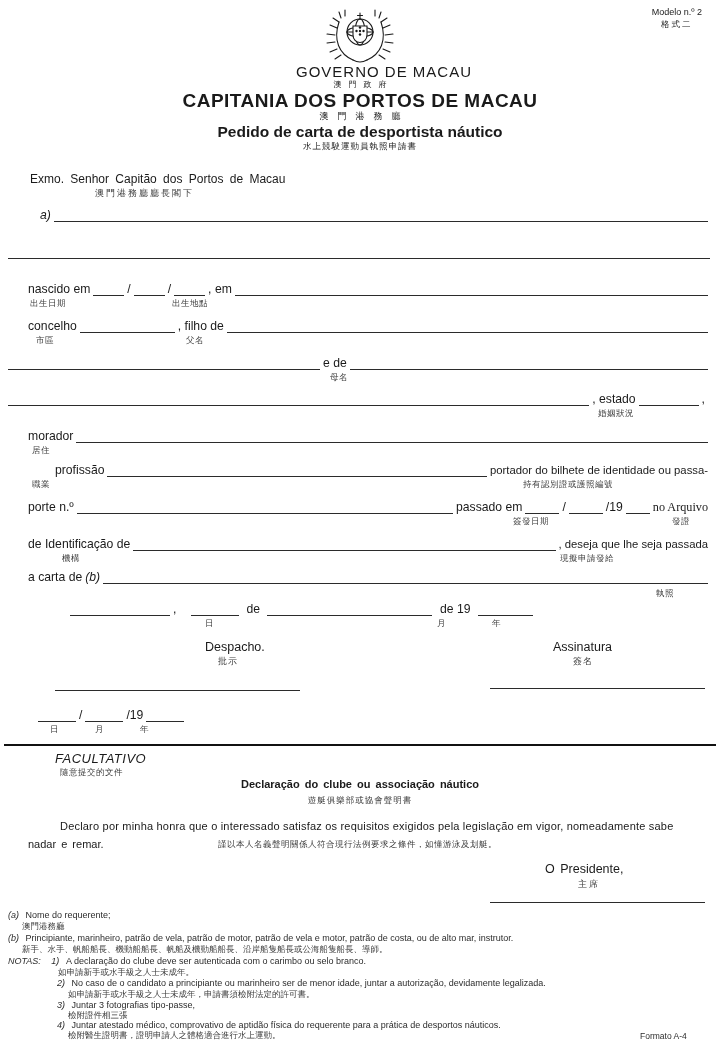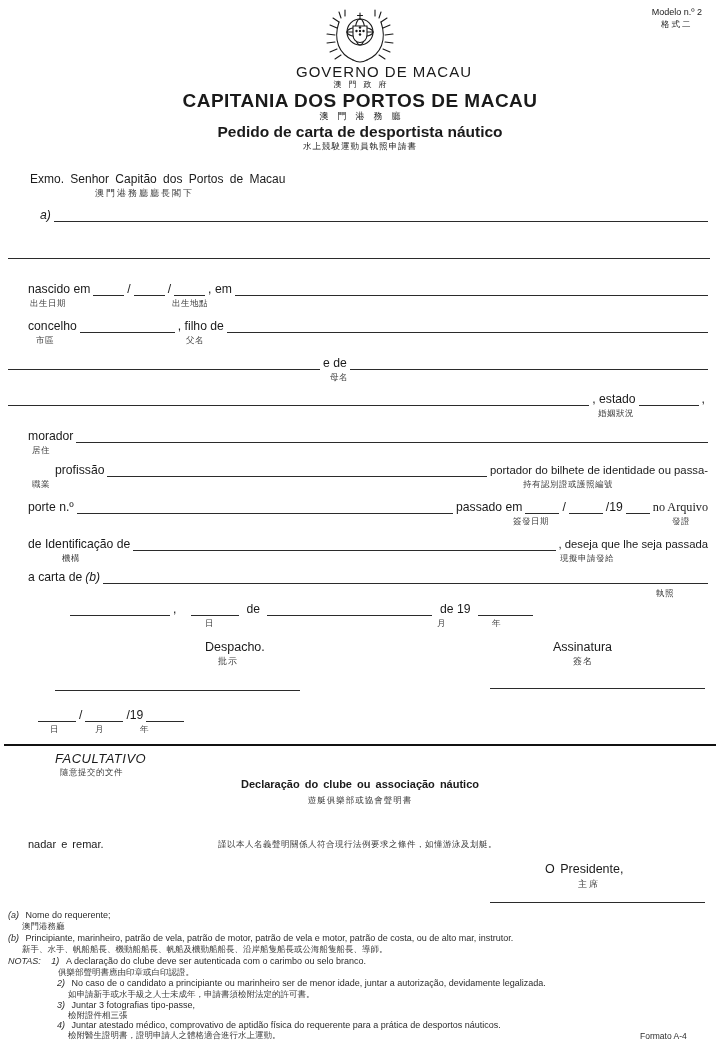--- a/index.html
+++ b/index.html
@@ -182,20 +182,21 @@
   <div class="zh" style="top:725px; left:140px;">年</div>
 
   <div class="thick" style="top:744px; left:4px; right:4px;"></div>
 
   <div class="abs it" style="top:751px; left:55px; font-size:13px; letter-spacing:0.5px;">FACULTATIVO</div>
   <div class="zh" style="top:768px; left:60px;">隨意提交的文件</div>
 
   <div class="abs ctr" style="top:778px; font-size:11px; font-weight:bold; word-spacing:2px;">Declaração do clube ou associação náutico</div>
   <div class="abs ctr" style="top:795px; font-size:8.5px; letter-spacing:1px; color:#3c3c3c;">遊艇俱樂部或協會聲明書</div>
 
+  <div class="abs" style="top:820px; left:60px; font-size:11px; letter-spacing:0.2px; white-space:nowrap;">Declaro por minha honra que o interessado satisfaz os requisitos exigidos pela legislação em vigor, nomeadamente sabe</div>
   <div class="abs" style="top:838px; left:28px; font-size:11px; word-spacing:2px;">nadar e remar.</div>
   <div class="zh" style="top:840px; left:218px;">謹以本人名義聲明關係人符合現行法例要求之條件，如懂游泳及划艇。</div>
 
   <div class="abs" style="top:862px; left:545px; font-size:12.5px; word-spacing:2px;">O Presidente,</div>
   <div class="zh" style="top:880px; left:578px; font-size:9px; letter-spacing:2px;">主席</div>
   <div class="line" style="top:902px; left:490px; width:215px;"></div>
 
   <div class="fn" style="top:911px; left:8px;">
     <span class="it">(a)</span>
     <span style="margin-left:4px;">Nome do requerente;</span>
@@ -206,21 +207,21 @@
     <span class="it">(b)</span>
     <span style="margin-left:4px;">Principiante, marinheiro, patrão de vela, patrão de motor, patrão de vela e motor, patrão de costa, ou de alto mar, instrutor.</span>
   </div>
   <div class="fnzh" style="top:945px; left:22px;">新手、水手、帆船船長、機動船船長、帆船及機動船船長、沿岸船隻船長或公海船隻船長、導師。</div>
 
   <div class="fn" style="top:957px; left:8px;">
     <span class="it">NOTAS:</span>
     <span class="it" style="margin-left:8px;">1)</span>
     <span style="margin-left:4px;">A declaração do clube deve ser autenticada com o carimbo ou selo branco.</span>
   </div>
-  <div class="fnzh" style="top:968px; left:58px;">俱樂部聲明書應由印章或白印認證。</div>
+  <div class="fnzh" style="top:968px; left:58px;">如申請新手或水手級之人士未成年。</div>
 
   <div class="fn" style="top:979px; left:57px;">
     <span class="it">2)</span>
     <span style="margin-left:4px;">No caso de o candidato a principiante ou marinheiro ser de menor idade, juntar a autorização, devidamente legalizada.</span>
   </div>
   <div class="fnzh" style="top:990px; left:68px;">如申請新手或水手級之人士未成年，申請書須檢附法定的許可書。</div>
 
   <div class="fn" style="top:1001px; left:57px;">
     <span class="it">3)</span>
     <span style="margin-left:4px;">Juntar 3 fotografias tipo-passe,</span>

